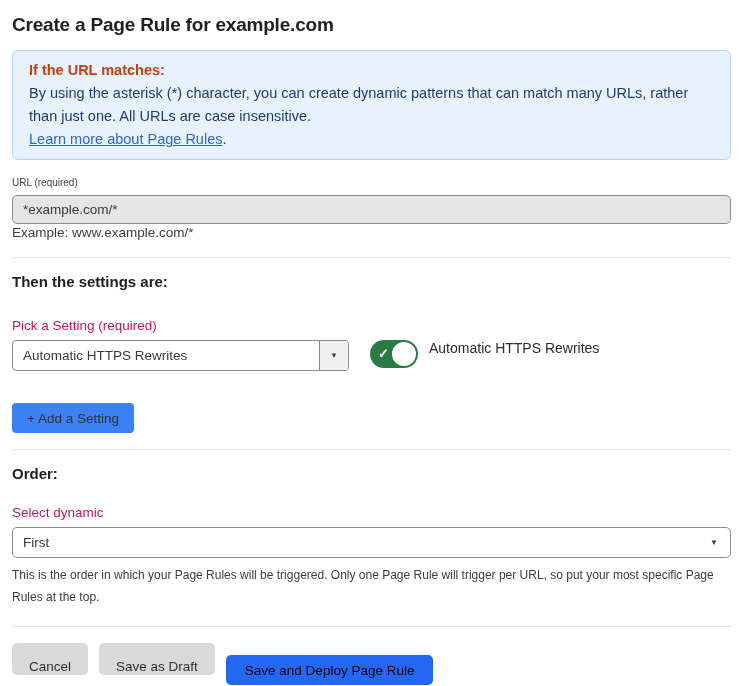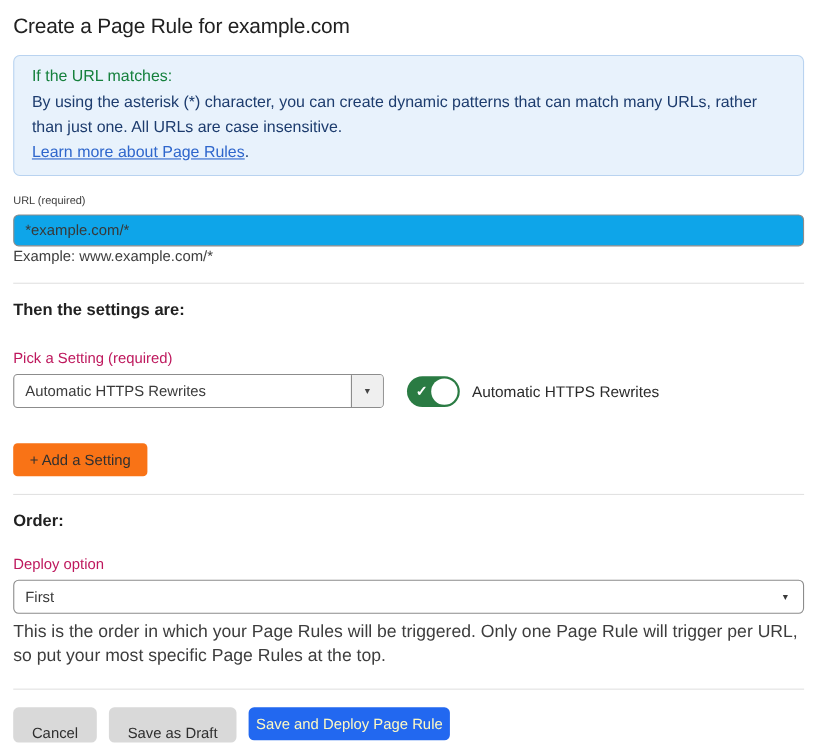--- a/index.html
+++ b/index.html
@@ -7,36 +7,36 @@
   body {
     font-family: "Liberation Sans", sans-serif;
     color: #222;
     overflow: hidden;
   }
   .container { padding: 0 12px; }
 
   .page-title {
     margin-top: 14px;
     font-size: 19px;
-    font-weight: normal;
+    font-weight: bold;
     color: #212121;
     letter-spacing: -0.2px;
   }
 
   .infobox {
     margin-top: 14px;
     background: #e8f2fc;
     border: 1px solid #b9d3f0;
     border-radius: 6px;
     padding: 8px 16px;
     font-size: 14.5px;
     line-height: 23px;
     color: #1d3c6e;
   }
-  .infobox-heading { font-weight: normal; color: #15803d; }
+  .infobox-heading { font-weight: bold; color: #c2410c; }
   .infobox-link {
     color: #2e66cc;
     text-decoration: underline;
     cursor: pointer;
   }
 
   .field-label {
     margin-top: 17px;
     font-size: 10px;
     color: #3d3d3d;
@@ -44,21 +44,21 @@
   .text-input {
     margin-top: 7px;
     width: 100%;
     height: 29px;
     border: 1px solid #8c8c8c;
     border-radius: 5px;
     padding: 0 10px;
     font-size: 13.5px;
     color: #383838;
     font-family: "Liberation Sans", sans-serif;
-    background: #0ea5e9;
+    background: #e5e5e5;
     outline: none;
   }
   .hint {
     margin-top: 1px;
     font-size: 13.5px;
     color: #3d3d3d;
   }
 
   .divider {
     border: none;
@@ -70,21 +70,21 @@
     margin-top: 15px;
     font-size: 15px;
     font-weight: bold;
     color: #212121;
   }
   .sub-label { margin-top: 28px; font-size: 13.5px; color: #be185d; }
 
   .setting-row {
     margin-top: 7px;
     display: flex;
-    align-items: center;
+    align-items: flex-start;
   }
   .dropdown {
     display: flex;
     width: 337px;
     height: 31px;
     border: 1px solid #8c8c8c;
     border-radius: 4px;
     background: #fff;
     overflow: hidden;
     cursor: pointer;
@@ -139,21 +139,21 @@
   }
   .toggle-label {
     margin-left: 11px;
     font-size: 14px;
     color: #2b2b2b;
   }
 
   .add-btn {
     margin-top: 32px;
     display: inline-block;
-    background: #f97316;
+    background: #3b82f6;
     border: none;
     border-radius: 4px;
     height: 30px;
     padding: 0 15px;
     font-size: 13.5px;
     color: #303030;
     font-family: "Liberation Sans", sans-serif;
     cursor: pointer;
     text-align: center;
   }
@@ -175,41 +175,41 @@
   }
   .select-caret {
     position: absolute;
     right: 12px;
     font-size: 8px;
     color: #3a3a3a;
   }
 
   .help {
     margin-top: 6px;
-    font-size: 16px;
+    font-size: 12px;
     line-height: 22px;
     color: #3d3d3d;
   }
 
   .footer {
     margin-top: 16px;
     display: flex;
     gap: 11px;
   }
   .btn {
     height: 30px;
     border: none;
     border-radius: 5px;
     font-size: 13.5px;
     padding: 16px 17px;
     font-family: "Liberation Sans", sans-serif;
     cursor: pointer;
   }
   .btn-gray { background: #d9d9d9; color: #2f2f2f; }
-  .btn-blue { background: #2268f0; color: #fef9c3; padding: 0 7px; }
+  .btn-blue { background: #2268f0; color: #000000; padding: 0 19px; margin-top: 12px; }
 </style>
 </head>
 <body>
 
 <div class="container">
 
   <h1 class="page-title">Create a Page Rule for example.com</h1>
 
   <div class="infobox">
     <div class="infobox-heading">If the URL matches:</div>
@@ -238,21 +238,21 @@
     </div>
     <div class="toggle-label">Automatic HTTPS Rewrites</div>
   </div>
 
   <button class="add-btn">+ Add a Setting</button>
 
   <hr class="divider" style="margin-top:16px;">
 
   <div class="section-heading">Order:</div>
 
-  <div class="sub-label" style="margin-top:23px;">Deploy option</div>
+  <div class="sub-label" style="margin-top:23px;">Select dynamic</div>
 
   <div class="select">
     <span>First</span>
     <span class="select-caret">▼</span>
   </div>
 
   <div class="help">This is the order in which your Page Rules will be triggered. Only one Page Rule will trigger per URL, so put your most specific Page Rules at the top.</div>
 
   <hr class="divider" style="margin-top:18px;">
 

